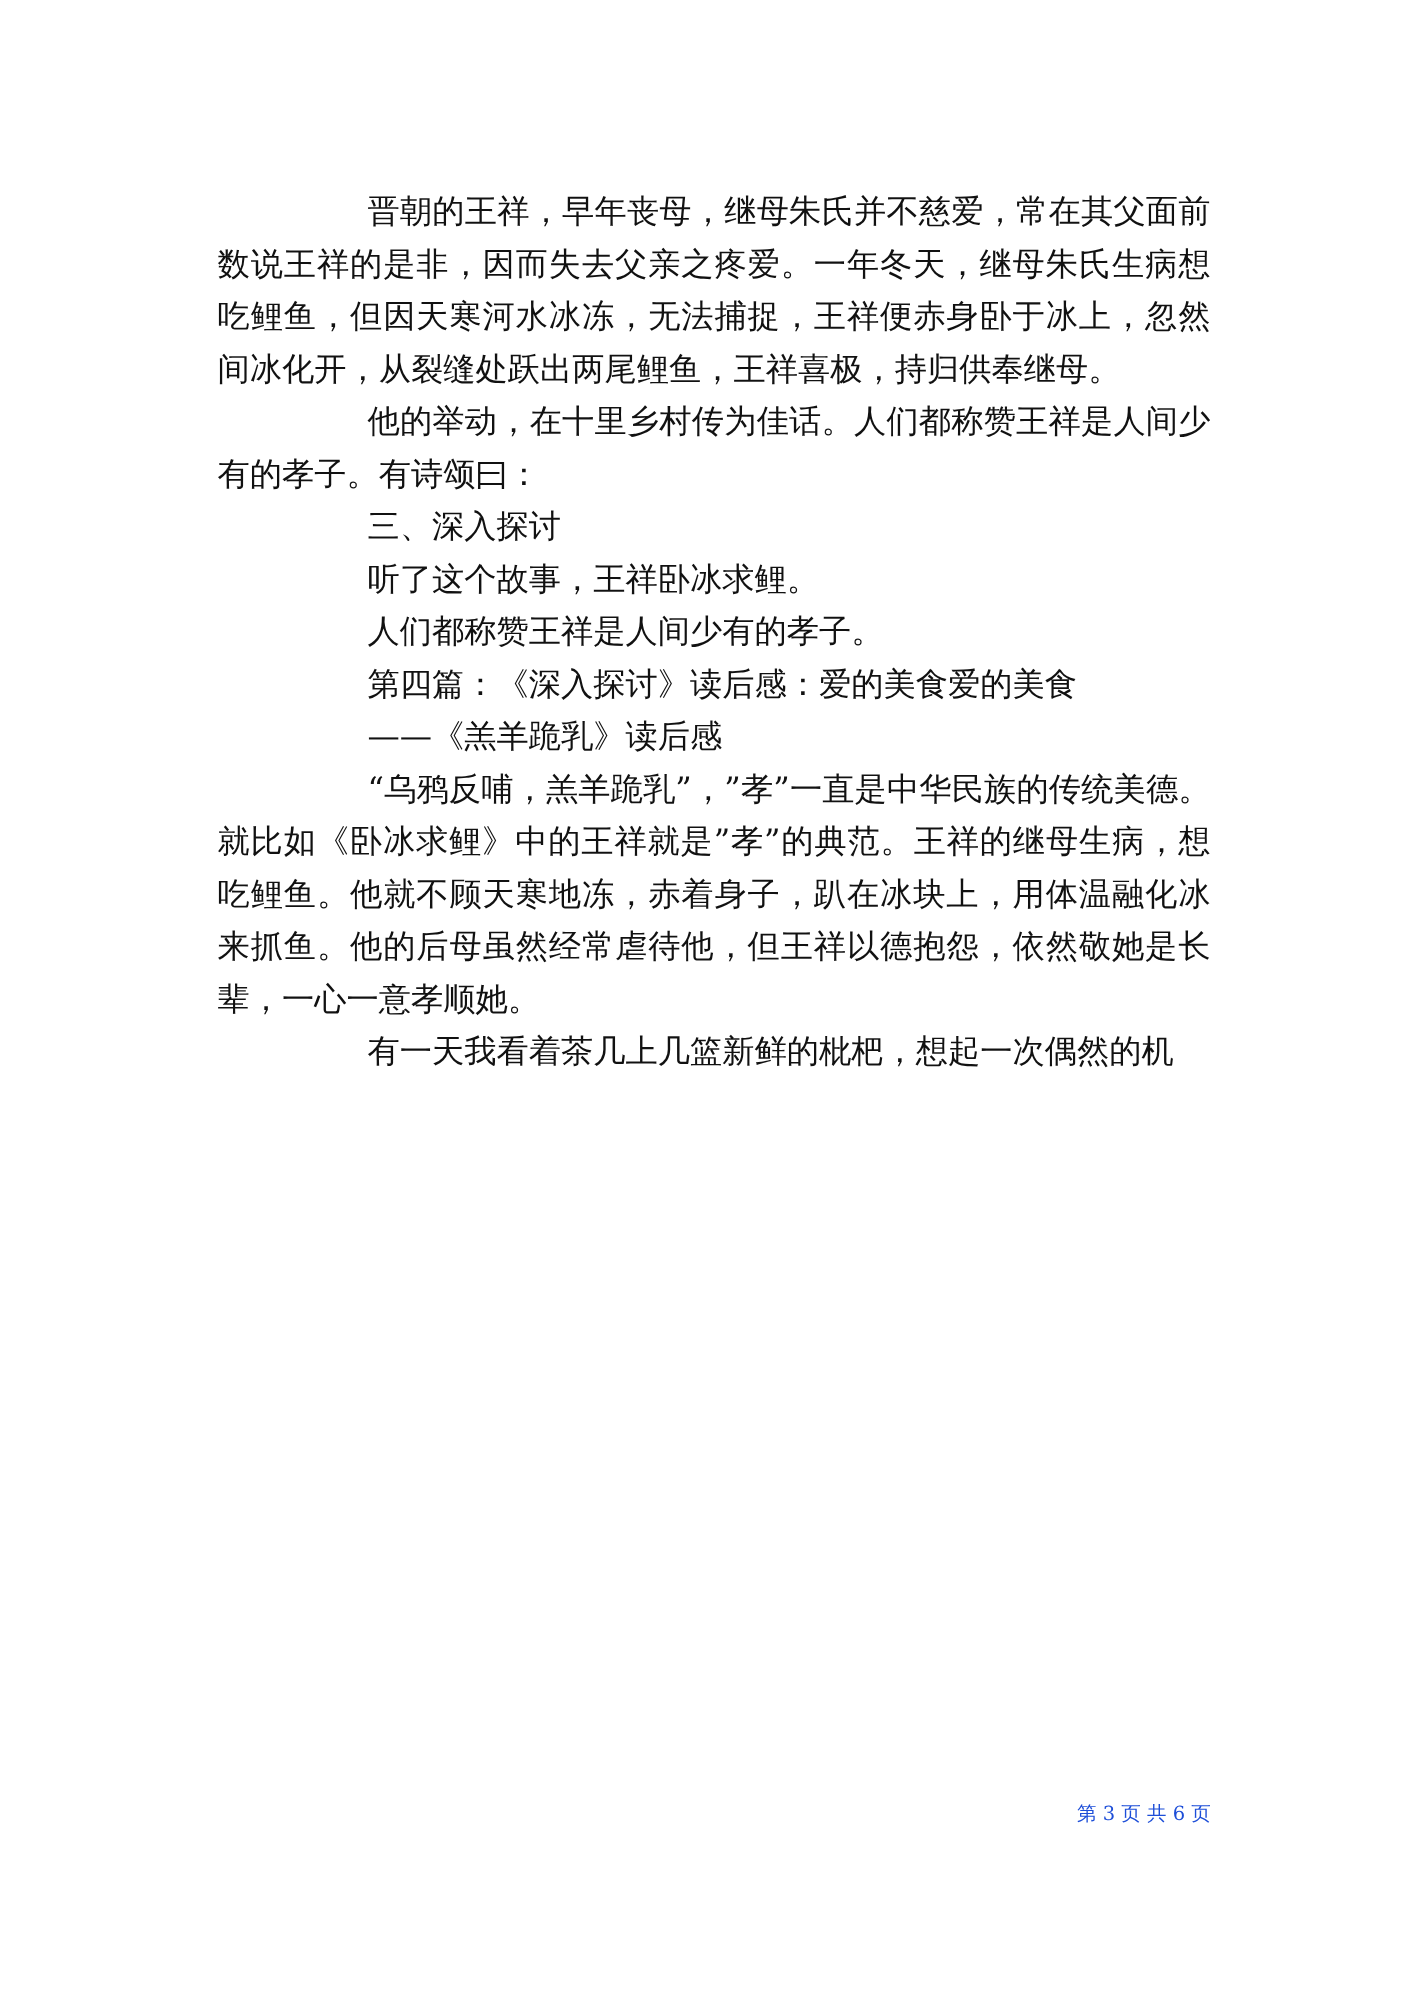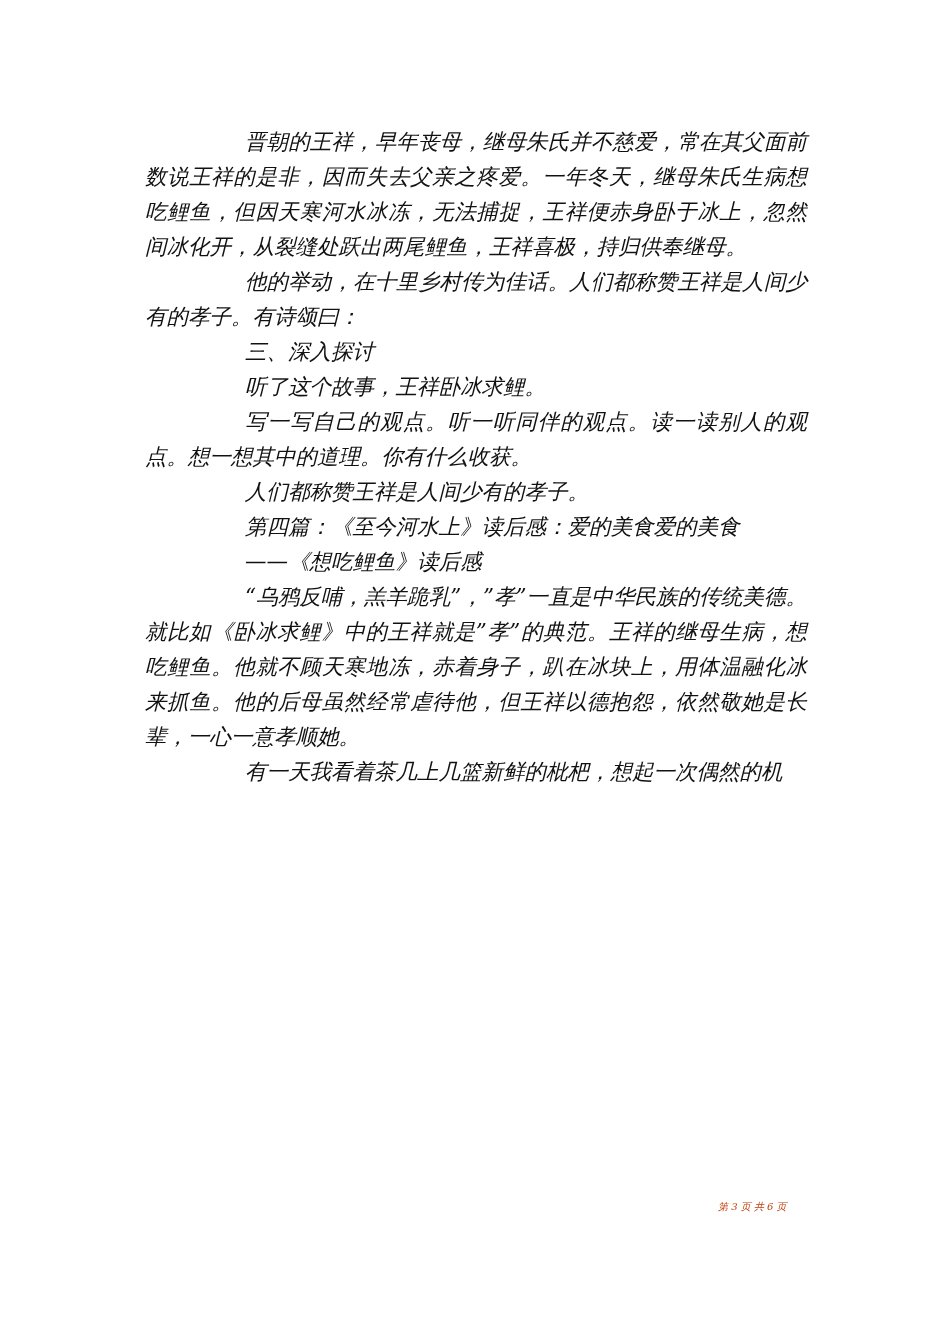--- a/index.html
+++ b/index.html
@@ -1,42 +1,41 @@
 <!DOCTYPE html>
 <html><head>
 <meta charset="utf-8">
 <style>
   html, body { margin: 0; padding: 0; background: #ffffff; }
   body { width: 950px; height: 1344px; position: relative; overflow: hidden; }
   .page {
-    position: absolute; left: 0; top: 0; width: 950px; height: 1344px; background: #fff; font-style: italic;
+    position: absolute; left: 0; top: 0; width: 950px; height: 1344px; background: #fff;
   }
   .content {
     position: absolute; left: 145px; top: 124px; width: 662px;
     font-family: "DejaVu Serif", "Liberation Serif", serif;
     font-size: 21.5px; line-height: 35px; color: #111;
   }
   .content p { margin: 0; text-align: justify; text-justify: inter-character; }
   .content p.indent { text-indent: 100px; }
   .footer {
     position: absolute; left: 718px; top: 1200px;
     font-family: "DejaVu Serif", "Liberation Serif", serif;
-    font-size: 10px; color: #c2410c;
+    font-size: 13px; color: #1d4ed8;
   }
 </style>
 </head>
 <body>
 
 <div class="page">
   <div class="content">
     <p class="indent">晋朝的王祥，早年丧母，继母朱氏并不慈爱，常在其父面前数说王祥的是非，因而失去父亲之疼爱。一年冬天，继母朱氏生病想吃鲤鱼，但因天寒河水冰冻，无法捕捉，王祥便赤身卧于冰上，忽然间冰化开，从裂缝处跃出两尾鲤鱼，王祥喜极，持归供奉继母。</p>
     <p class="indent">他的举动，在十里乡村传为佳话。人们都称赞王祥是人间少有的孝子。有诗颂曰：</p>
     <p class="indent">三、深入探讨</p>
     <p class="indent">听了这个故事，王祥卧冰求鲤。</p>
-    <p class="indent">写一写自己的观点。听一听同伴的观点。读一读别人的观点。想一想其中的道理。你有什么收获。</p>
     <p class="indent">人们都称赞王祥是人间少有的孝子。</p>
-    <p class="indent">第四篇：《至今河水上》读后感：爱的美食爱的美食</p>
-    <p class="indent">——《想吃鲤鱼》读后感</p>
+    <p class="indent">第四篇：《深入探讨》读后感：爱的美食爱的美食</p>
+    <p class="indent">——《羔羊跪乳》读后感</p>
     <p class="indent">“乌鸦反哺，羔羊跪乳”，”孝”一直是中华民族的传统美德。就比如《卧冰求鲤》中的王祥就是”孝”的典范。王祥的继母生病，想吃鲤鱼。他就不顾天寒地冻，赤着身子，趴在冰块上，用体温融化冰来抓鱼。他的后母虽然经常虐待他，但王祥以德抱怨，依然敬她是长辈，一心一意孝顺她。</p>
     <p class="indent">有一天我看着茶几上几篮新鲜的枇杷，想起一次偶然的机</p>
   </div>
   <div class="footer">第 3 页 共 6 页</div>
 </div>
 
 </body></html>

